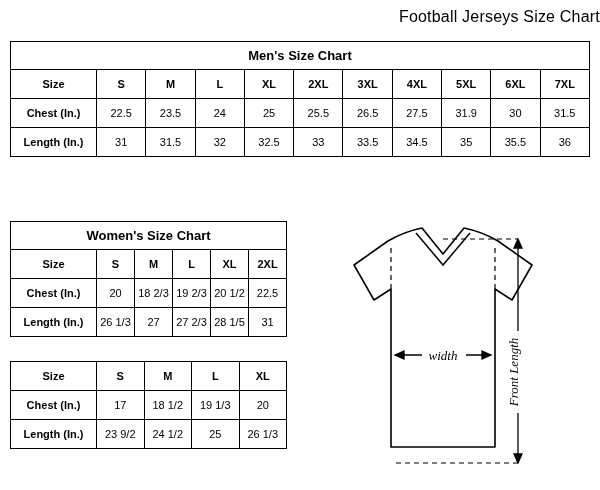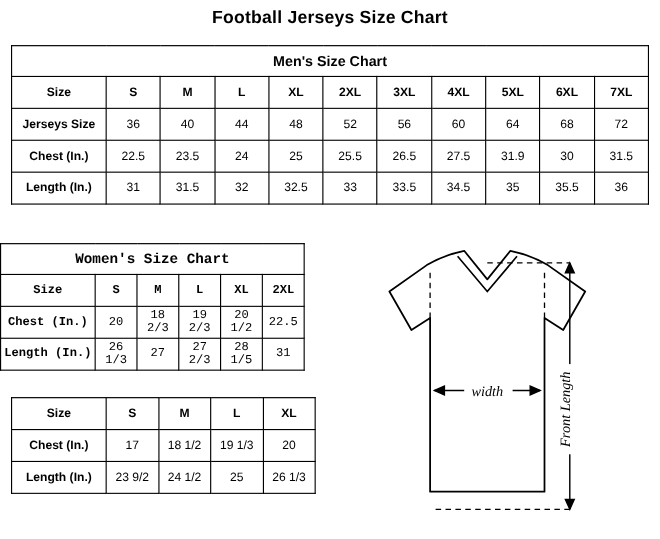--- a/index.html
+++ b/index.html
@@ -17,30 +17,30 @@
   #page {
     position: relative;
     width: 600px;
     height: 490px;
   }
   #title {
     position: absolute;
     top: 8px;
     left: 0;
     width: 600px;
-    text-align: center;
+    text-align: right;
     font-size: 16px;
-    font-weight: bold;
+    font-weight: normal;
     letter-spacing: 0.2px;
   }
 
   table.sizechart {
     border-collapse: collapse;
     table-layout: fixed;
-    background: #a3a3a3;
+    background: #22c55e;
   }
   table.sizechart th,
   table.sizechart td {
     border: 1px solid #000000;
     text-align: center;
     vertical-align: middle;
     font-size: 11px;
     padding: 0;
     height: 28px;
     background: #ffffff;
@@ -66,24 +66,23 @@
     top: 41px;
     width: 580px;
   }
   #mens-table { width: 580px; }
   #mens-table col.c0 { width: 86px; }
   #mens-table col.cx { width: 49.25px; }
 
   
   #womens-wrap {
     position: absolute;
-    left: 0;
+    left: 10px;
     top: 221px;
     width: 276px;
-    font-family: Liberation Mono, monospace;
   }
   #womens-table { width: 276px; }
   #womens-table col.c0 { width: 86px; }
   #womens-table col.cx { width: 38px; }
 
   
   #youth-wrap {
     position: absolute;
     left: 10px;
     top: 361px;
@@ -142,33 +141,20 @@
           <td>S</td>
           <td>M</td>
           <td>L</td>
           <td>XL</td>
           <td>2XL</td>
           <td>3XL</td>
           <td>4XL</td>
           <td>5XL</td>
           <td>6XL</td>
           <td>7XL</td>
-        </tr>
-        <tr>
-          <td class="rowhead">Jerseys Size</td>
-          <td>36</td>
-          <td>40</td>
-          <td>44</td>
-          <td>48</td>
-          <td>52</td>
-          <td>56</td>
-          <td>60</td>
-          <td>64</td>
-          <td>68</td>
-          <td>72</td>
         </tr>
         <tr>
           <td class="rowhead">Chest (In.)</td>
           <td>22.5</td>
           <td>23.5</td>
           <td>24</td>
           <td>25</td>
           <td>25.5</td>
           <td>26.5</td>
           <td>27.5</td>

